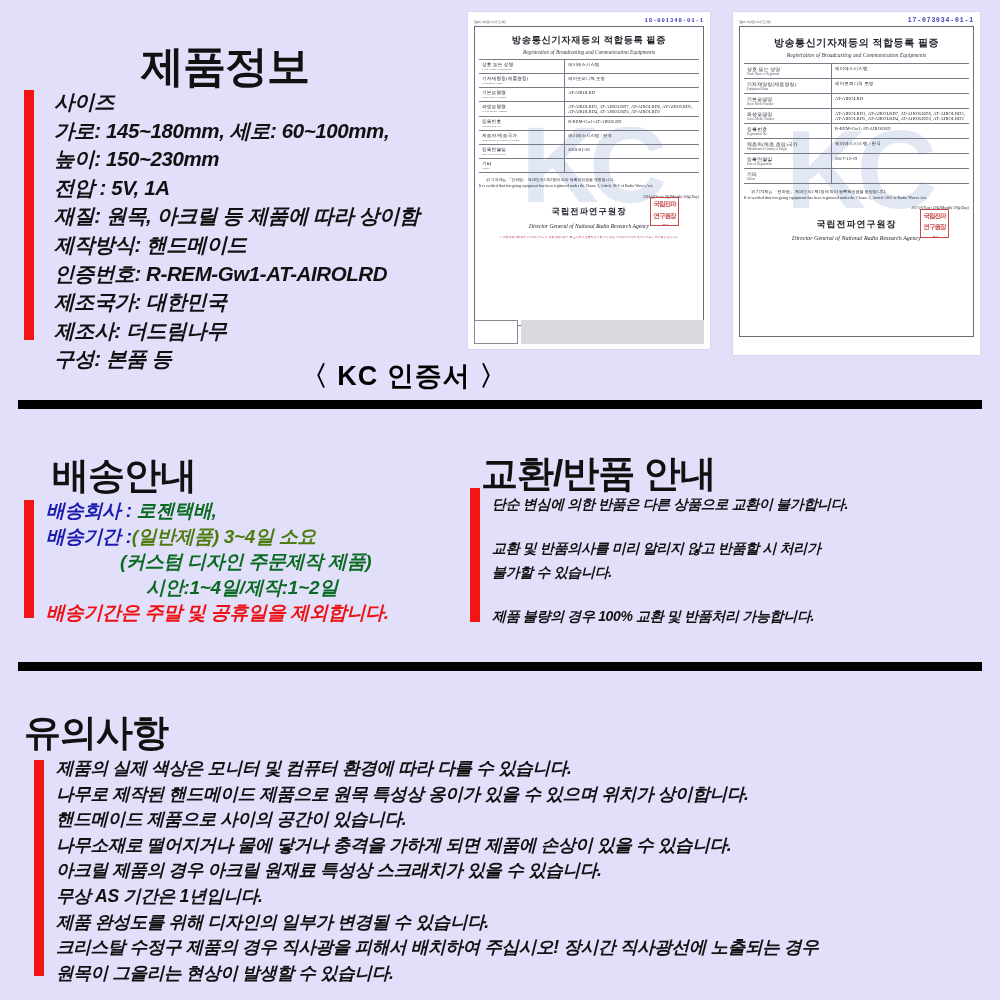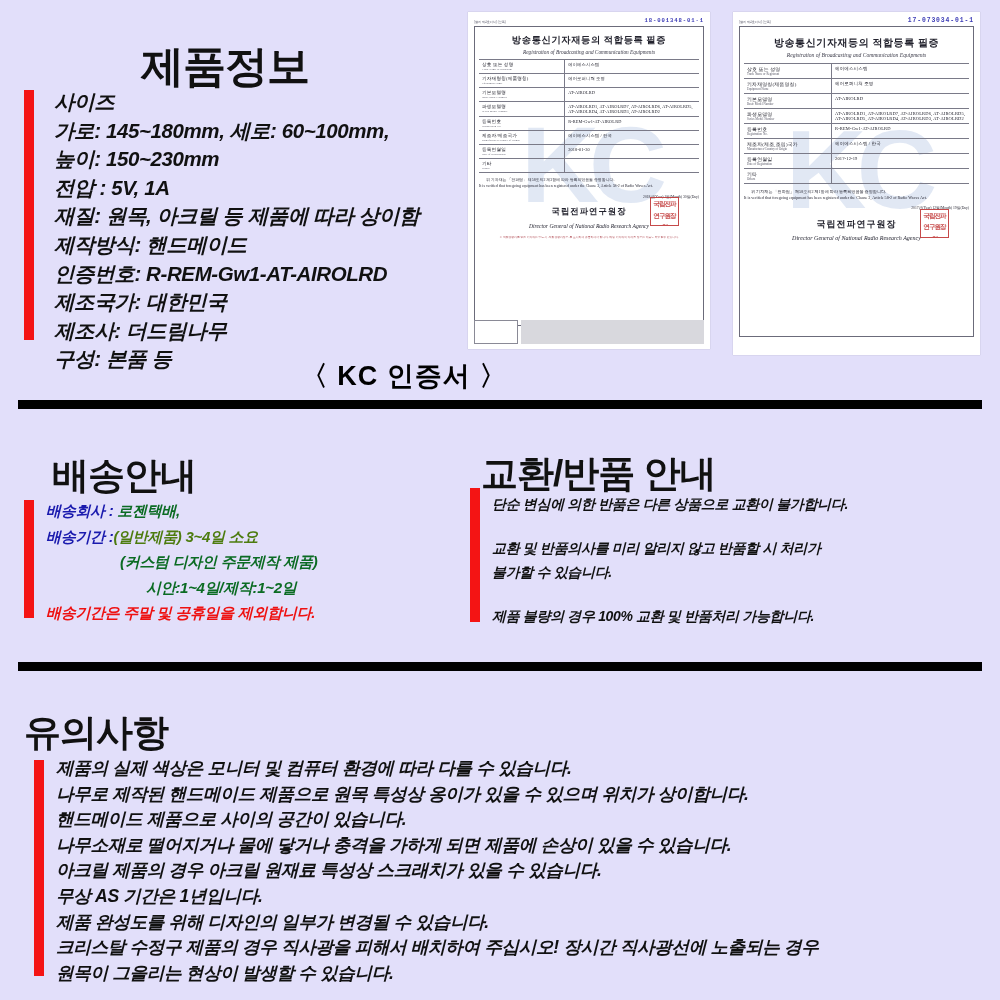--- a/index.html
+++ b/index.html
@@ -272,21 +272,21 @@
   #shipping-title {
     position: absolute;
     left: 24px;
     top: 426px;
     font-size: 37px;
     margin-left: 28px;
   }
   #shipping-body {
     left: 46px;
     top: 498px;
-    font-size: 15px;
+    font-size: 19px;
     font-weight: bold;
     line-height: 25.5px;
     letter-spacing: -0.3px;
   }
   .indent1 { padding-left: 74px; }
   .indent2 { padding-left: 100px; }
 
   
   #exchange-title {
     position: absolute;

